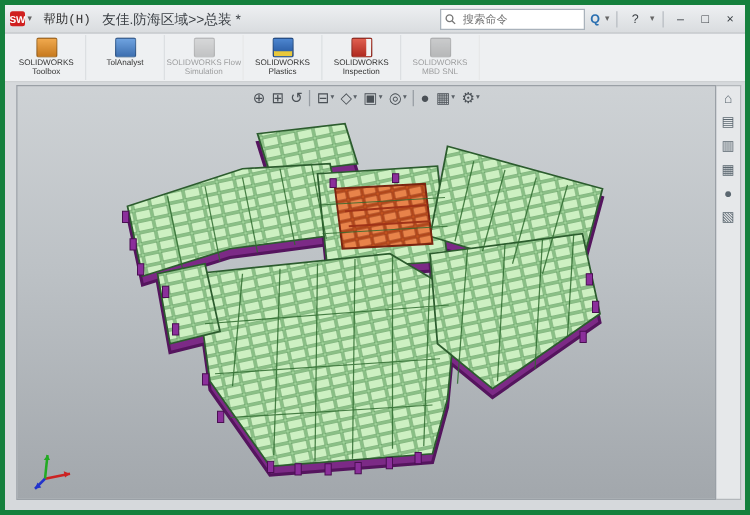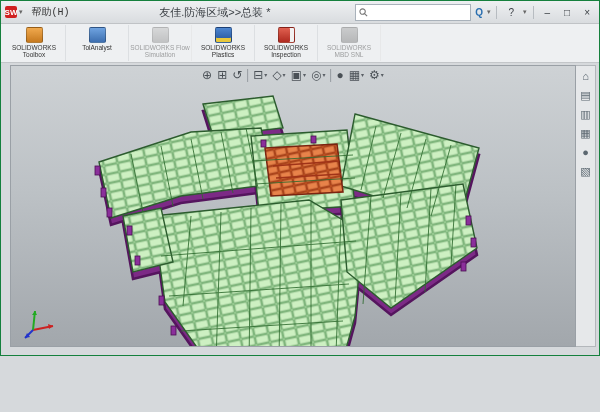--- a/index.html
+++ b/index.html
@@ -1,25 +1,25 @@
 <!DOCTYPE html>
 <html><head>
 <meta charset="utf-8">
 <style>
   html,body{margin:0;padding:0;}
   body{font-family:"Liberation Sans","DejaVu Sans",sans-serif;width:600px;height:412px;overflow:hidden;background:#d6d9dc;}
-  .window{width:600px;height:356px;display:flex;flex-direction:column;border:1px solid #15803d;box-sizing:border-box;background:#d6d9dc;}
+  .window{width:600px;height:412px;display:flex;flex-direction:column;border:4px solid #15803d;box-sizing:border-box;background:#d6d9dc;}
 
   
   .titlebar{height:22px;flex:0 0 22px;display:flex;align-items:center;background:linear-gradient(#eef0f2,#d9dcdf);border-bottom:1px solid #c0c3c6;padding:0 4px;gap:4px;}
   .logo{display:flex;align-items:center;gap:2px;font-size:10px;font-weight:bold;color:#444;}
   .logo .mark{width:12px;height:12px;background:#d02020;color:#fff;font-size:8px;display:flex;align-items:center;justify-content:center;border-radius:2px;}
   .menu-item{font-size:10px;color:#333;padding:2px 5px;cursor:default;font-family:Liberation Mono, monospace;}
   .tcaret{font-size:7px;color:#666;}
-  .title-text{flex:1;text-align:center;font-size:11px;color:#3a3f44;white-space:nowrap;overflow:hidden;text-overflow:ellipsis;}
+  .title-text{flex:1;font-size:11px;color:#3a3f44;white-space:nowrap;overflow:hidden;text-overflow:ellipsis;}
   .searchbox{display:flex;align-items:center;background:#fff;border:1px solid #a9b2bb;height:15px;width:108px;padding:0 3px;gap:3px;}
   .searchbox input{border:none;outline:none;width:80px;font-size:9px;color:#555;font-family:inherit;background:transparent;}
   .mag{width:9px;height:9px;flex:0 0 9px;}
   .tb-btn{font-size:10px;color:#3a3f44;padding:1px 5px;cursor:default;}
   .tsep{width:1px;height:13px;background:#b7bcc1;margin:0 2px;}
   .scope{font-size:10px;font-weight:bold;color:#2a6fb0;}
 
   
   .ribbon{height:36px;flex:0 0 36px;background:#eef0f2;border-bottom:1px solid #c3c6c9;display:flex;align-items:stretch;padding:1px 2px;}
   .addin{width:62px;display:flex;flex-direction:column;align-items:center;justify-content:flex-start;padding-top:2px;border-right:1px solid #dcdfe2;cursor:default;}
@@ -60,20 +60,21 @@
       <span class="tcaret">▾</span>
     </div>
     <div class="menu-item">帮助(H)</div>
     <div class="title-text">友佳.防海区域&gt;&gt;总装 *</div>
 
     <div class="searchbox">
       <svg class="mag" viewBox="0 0 10 10">
           <circle cx="4" cy="4" r="3" fill="none" stroke="#777" stroke-width="1.2"></circle>
           <line x1="6.2" y1="6.2" x2="9" y2="9" stroke="#777" stroke-width="1.2"></line>
         </svg>
+      <input placeholder="搜索命令" style="">
     </div>
     <span class="scope">Q</span>
     <span class="tcaret">▾</span>
     <div class="tsep"></div>
     <div class="tb-btn">?</div>
     <span class="tcaret">▾</span>
     <div class="tsep"></div>
     <div class="tb-btn">–</div>
     <div class="tb-btn">□</div>
     <div class="tb-btn">×</div>

